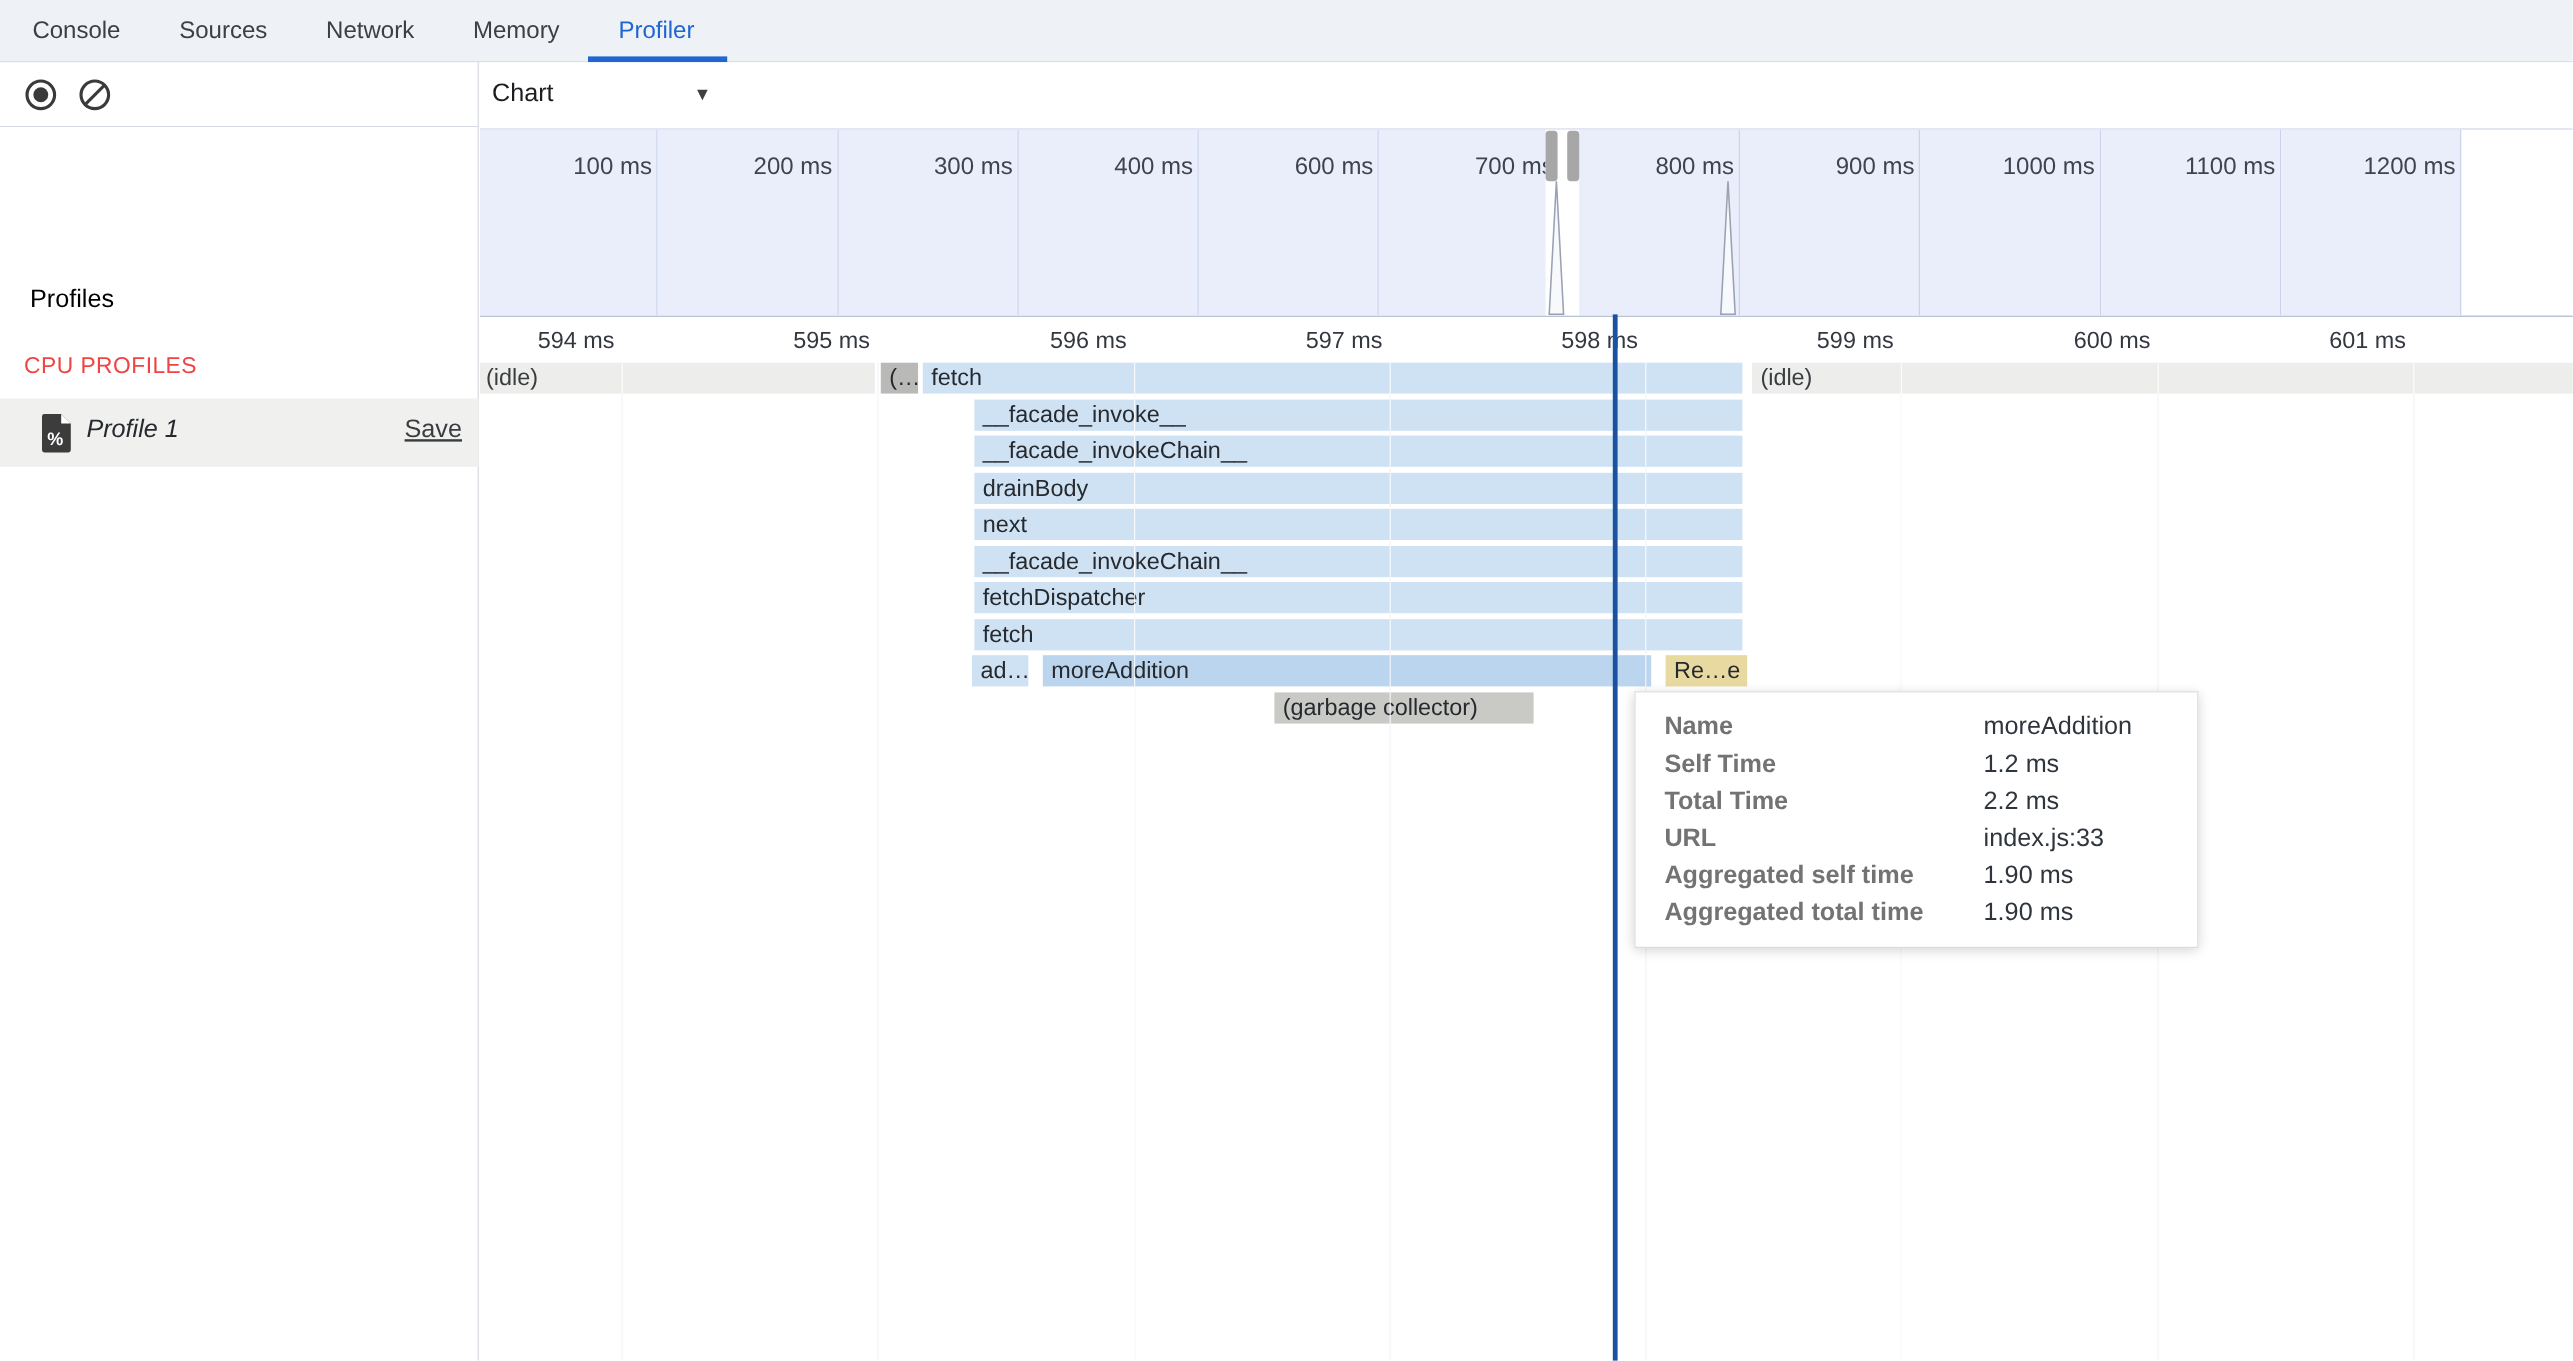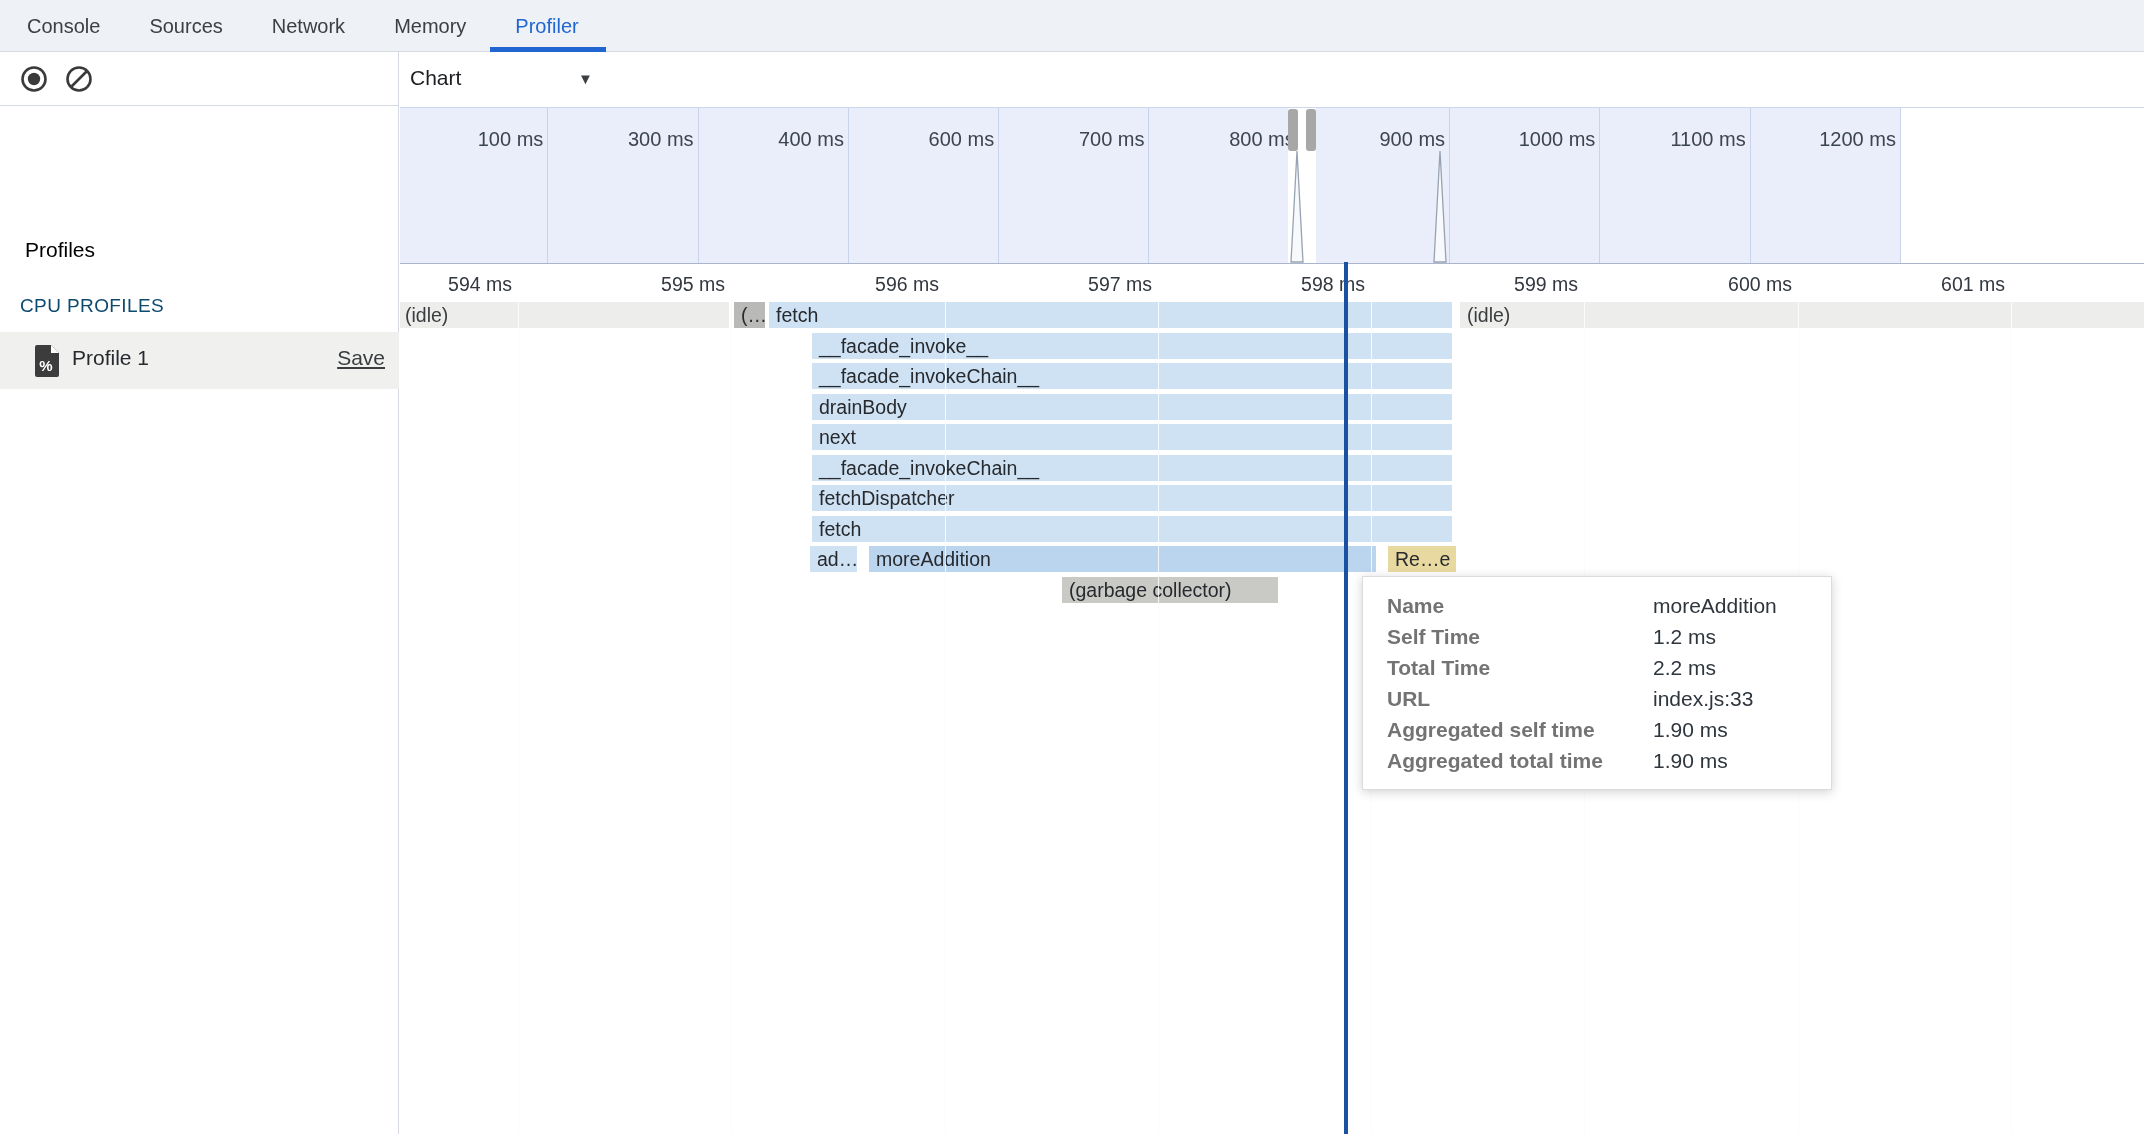--- a/index.html
+++ b/index.html
@@ -16,24 +16,24 @@
   .tab.active::after{content:"";position:absolute;left:-13px;right:-15px;bottom:0;height:5px;
        background:var(--c-accent,#2066d2);}
 
   
   .toolbar-left{position:absolute;left:0;top:52px;width:399px;height:54px;background:#fff;
        border-right:1px solid #d5d9e1;border-bottom:1px solid #d5d9e1;box-sizing:border-box;}
   .icon-btn{position:absolute;top:13px;width:28px;height:28px;}
   .sidebar{position:absolute;left:0;top:106px;width:399px;height:1028px;background:#fff;
        border-right:1px solid #d5d9e1;box-sizing:border-box;}
   .profiles-title{position:absolute;left:25px;top:132px;font-size:21px;color:#000000;}
-  .section-header{position:absolute;left:20px;top:189px;font-size:19px;color:#0c4a6e;letter-spacing:.4px;}
+  .section-header{position:absolute;left:20px;top:189px;font-size:19px;color:#ef4444;letter-spacing:.4px;}
   .profile-row{position:absolute;left:0;top:226px;width:399px;height:57px;background:#f0f0ef;}
   .profile-doc-icon{position:absolute;left:33px;top:12px;}
-  .profile-name{position:absolute;left:72px;top:14px;font-size:21px;color:#26292d;}
+  .profile-name{position:absolute;left:72px;top:14px;font-size:21px;color:#26292d;font-style:italic;}
   .save-link{position:absolute;right:14px;top:14px;font-size:21px;color:#3a3d40;text-decoration:underline;cursor:pointer;}
 
   
   .main{position:absolute;left:400px;top:52px;width:1744px;height:1082px;background:#fff;}
   .chart-toolbar{position:absolute;left:0;top:0;width:1744px;height:55px;background:#fff;}
   .chart-select{position:absolute;left:10px;top:12px;width:200px;height:32px;cursor:pointer;}
   .chart-select .val{position:absolute;left:0;top:2px;font-size:21px;color:#1c1e21;}
   .chart-select .caret{position:absolute;left:168px;top:6px;font-size:15px;color:#3c4043;}
 
   
@@ -115,20 +115,21 @@
     <div class="chart-toolbar">
       <div class="chart-select">
         <span class="val">Chart</span>
         <span class="caret">▼</span>
       </div>
     </div>
 
     <div class="overview" id="overview">
       <div class="cells" id="cells">
           <div class="cell" style="width: 150.3px;">100 ms</div>
+          <div class="cell" style="width: 150.3px;">200 ms</div>
           <div class="cell" style="width: 150.3px;">300 ms</div>
           <div class="cell" style="width: 150.3px;">400 ms</div>
           <div class="cell" style="width: 150.3px;">600 ms</div>
           <div class="cell" style="width: 150.3px;">700 ms</div>
           <div class="cell" style="width: 150.3px;">800 ms</div>
           <div class="cell" style="width: 150.3px;">900 ms</div>
           <div class="cell" style="width: 150.3px;">1000 ms</div>
           <div class="cell" style="width: 150.3px;">1100 ms</div>
           <div class="cell" style="width: 150.3px;">1200 ms</div>
         </div>

